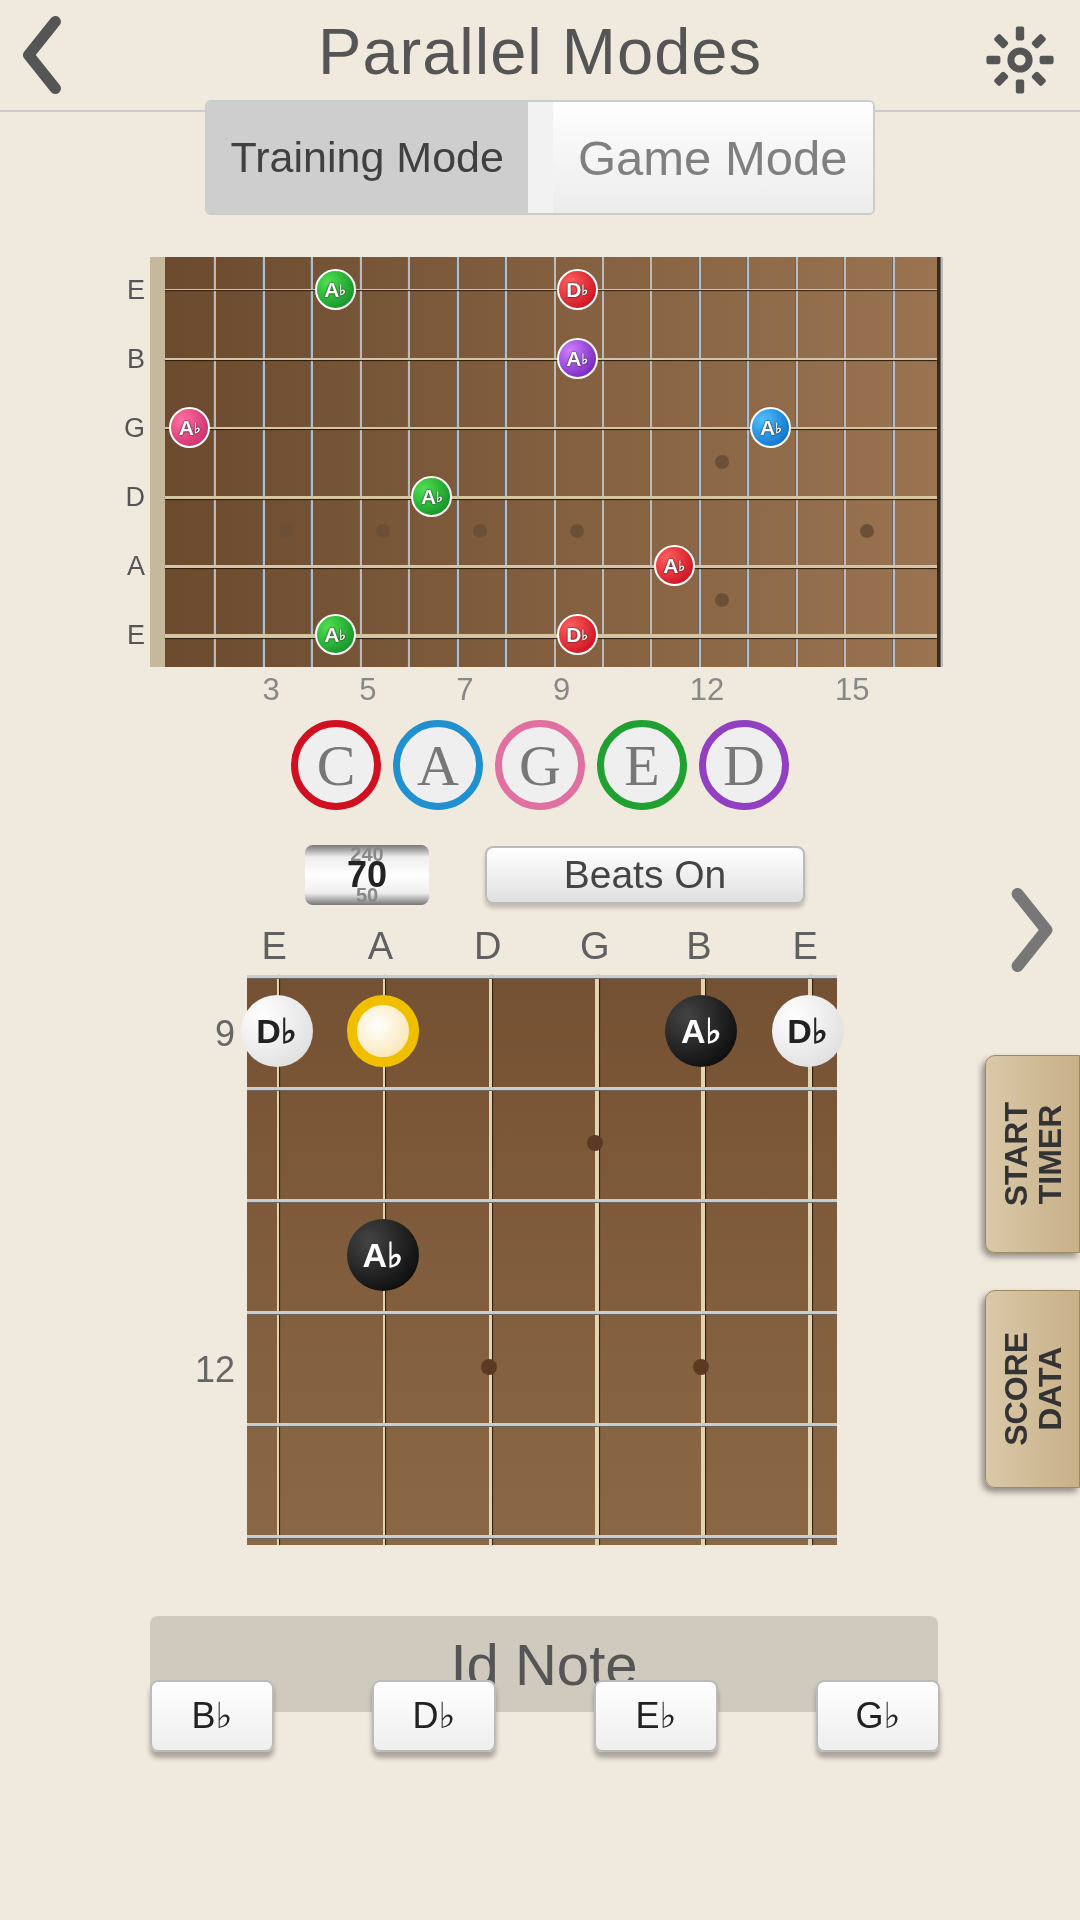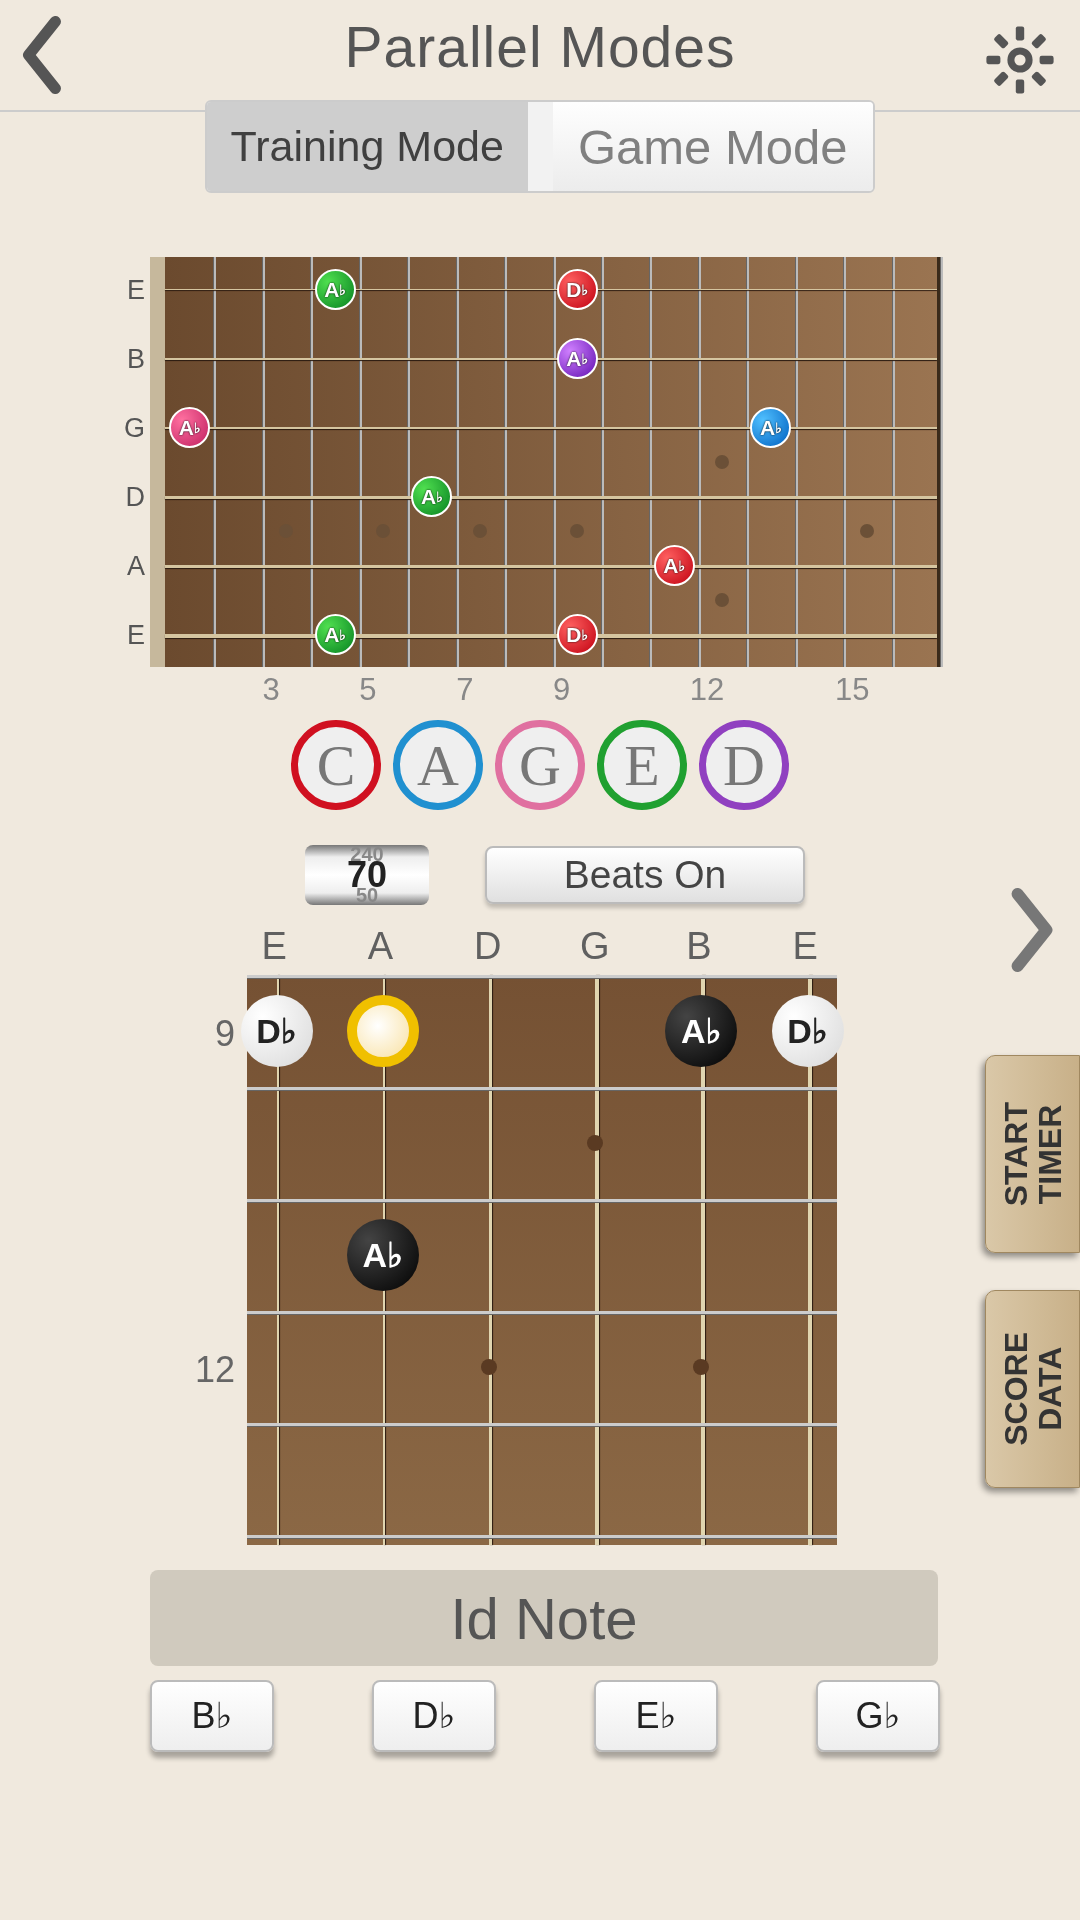--- a/index.html
+++ b/index.html
@@ -1,23 +1,23 @@
 <!DOCTYPE html>
 <html><head>
 <meta charset="utf-8">
 <style>
   * { margin:0; padding:0; box-sizing:border-box; }
   body { width:1080px; height:1920px; background:#f0e9de; font-family:-apple-system,Helvetica,Arial,sans-serif; position:relative; color:#555; overflow:hidden; }
   
   .header { position:relative; height:112px; border-bottom:2px solid #ccc; }
-  .title { text-align:center; font-size:57px; font-weight:300; color:#555; padding-top:14px; letter-spacing:1px; }
+  .title { text-align:center; font-size:65px; font-weight:300; color:#555; padding-top:14px; letter-spacing:1px; }
   .back { position:absolute; left:12px; top:10px; width:60px; height:90px; display:flex; align-items:center; justify-content:center; }
   .back svg { width:48px; height:78px; }
   .gear { position:absolute; right:20px; top:20px; width:80px; height:80px; display:flex; align-items:center; justify-content:center;}
-  .segmented { position:absolute; left:50%; top:100px; transform:translateX(-50%); display:flex; width:670px; height:93px; border:2px solid #ccc; border-radius:6px; overflow:hidden; background:#f2f2f2;gap:25px;}
+  .segmented { position:absolute; left:50%; top:100px; transform:translateX(-50%); display:flex; width:670px; height:115px; border:2px solid #ccc; border-radius:6px; overflow:hidden; background:#f2f2f2;gap:25px;}
   .seg { flex:1; display:flex; align-items:center; justify-content:center; font-size:43px; color:#606060;}
   .seg.active { background:#cecece; color:#404040;}
   .seg.inactive { background:linear-gradient(#fefefe,#ececec); font-size:49px; color:#808080;}
   
   .fb1-wrap { position:absolute; left:150px; top:257px; }
   .stringlabels { position:absolute; left:-30px; top:0; width:28px; }
   .sl { font-size:27px; color:#555; position:absolute; text-align:right; width:25px;}
   .fb1 { width:790px; height:410px; background:linear-gradient(90deg,#6b4a2e,#9a7451); position:relative; border-left:15px solid #c6b89c; border-right:3px solid #3a2a1a;}
   .fret1 { position:absolute; top:0; bottom:0; width:3px; background:#bbb; border-left:1px solid #666;}
   .str1 { position:absolute; left:0; right:0; height:2px; background:#d5c5a0; box-shadow:0 1px 1px #2a1a10;}
@@ -65,21 +65,21 @@
   
   .nextArr { position:absolute; right:18px; top:880px; width:60px; height:100px; display:flex;align-items:center;justify-content:center;}
   
   .sideBtn { position:absolute; right:0; width:95px; height:198px; background:linear-gradient(90deg,#dac8a8,#c8b088);
              border:1px solid #a08860; border-radius:10px 0 0 10px;
              display:flex; align-items:center; justify-content:center; box-shadow:-3px 4px 6px rgba(0,0,0,.4);}
   .sideBtn span { writing-mode:vertical-rl; transform:rotate(180deg); font-size:32px; font-weight:bold; color:#333; text-align:center; line-height:34px; white-space:pre;}
   .sb1 { top:1055px;}
   .sb2 { top:1290px;}
   
-  .idnote { position:absolute; left:150px; top:1570px; width:788px; height:96px; background:#d0cabe; border-radius:8px;
+  .idnote { position:absolute; left:150px; top:1616px; width:788px; height:96px; background:#d0cabe; border-radius:8px;
             display:flex; align-items:center; justify-content:center; font-size:58px; color:#555; }
   .notesRow { position:absolute; left:150px; top:1680px; width:790px; display:flex; justify-content:space-between;}
   .noteBtn { width:124px; height:72px; border:2px solid #bbb; border-radius:8px;
              background:linear-gradient(#fff,#eee); font-size:36px; font-weight:500; color:#222;
              display:flex; align-items:center; justify-content:center; box-shadow:0 6px 5px rgba(0,0,0,.3);}
 </style>
 </head>
 <body>
 
 <div class="header">

